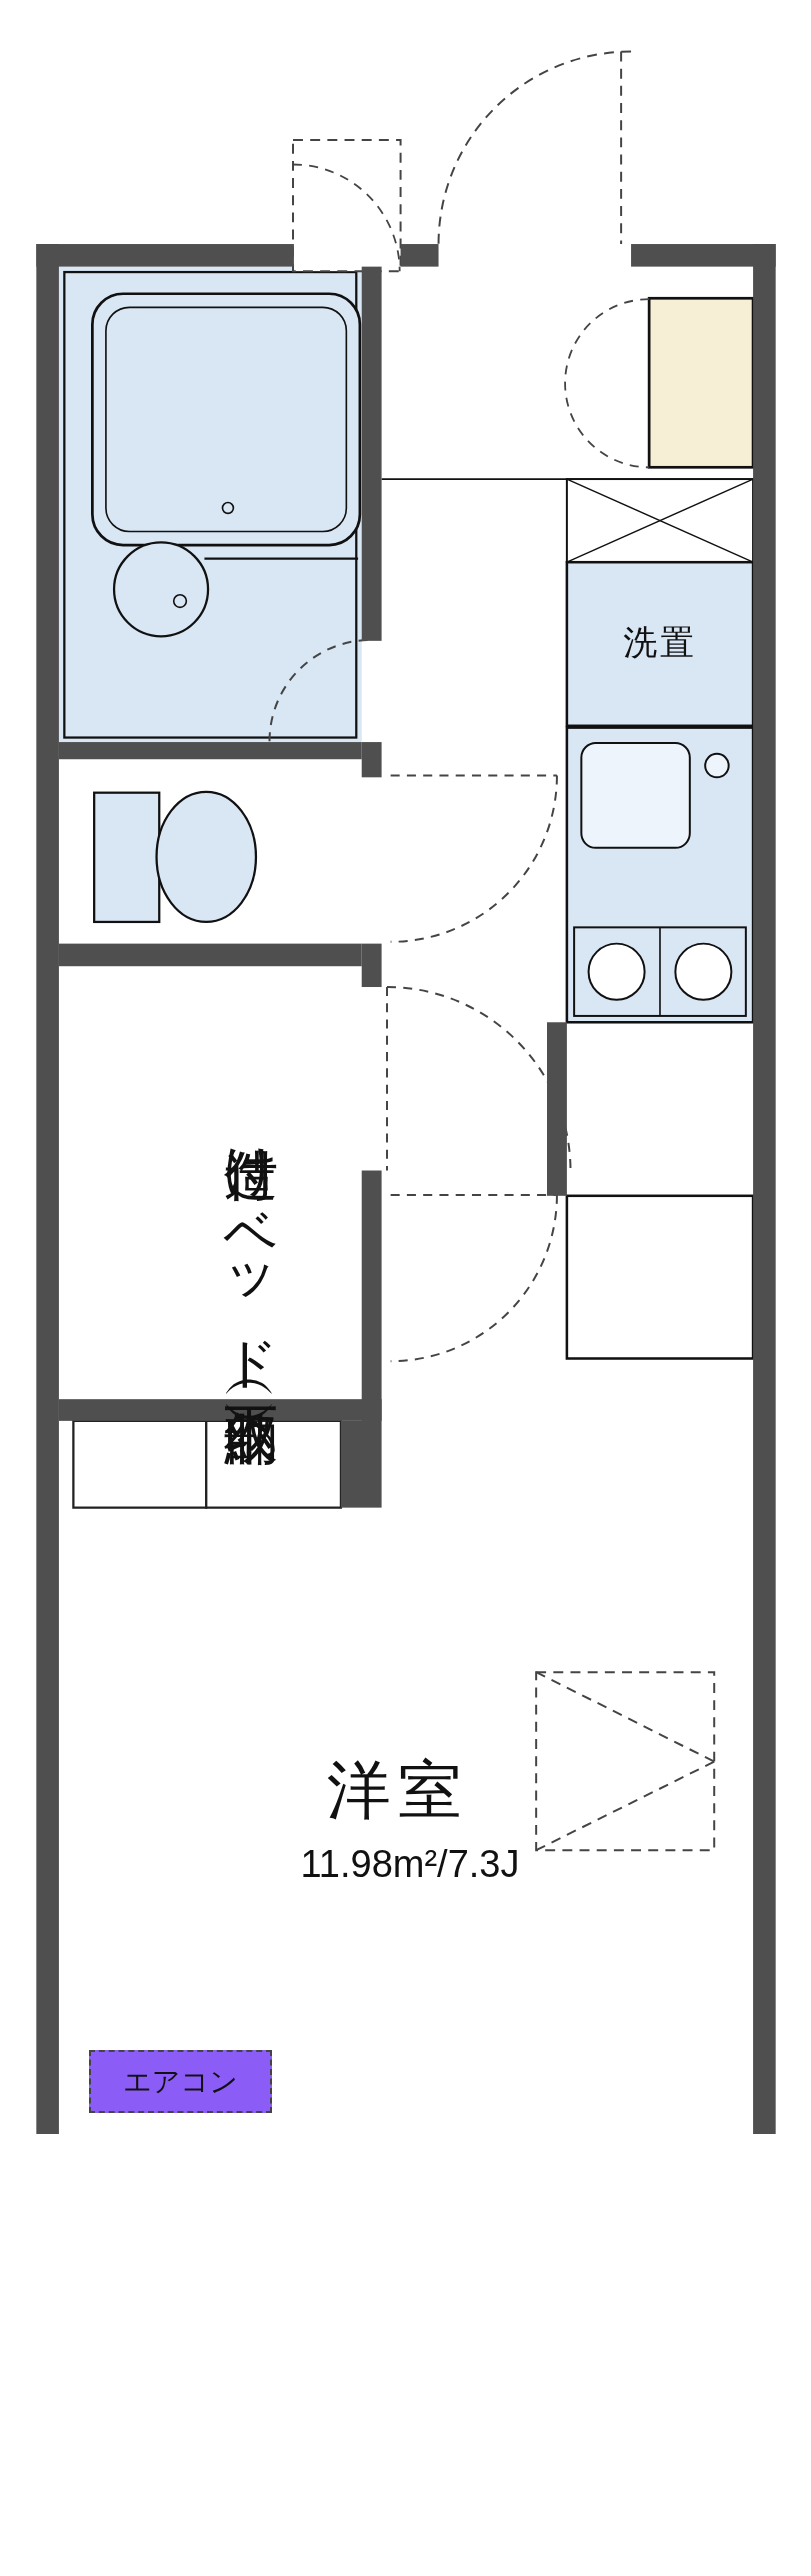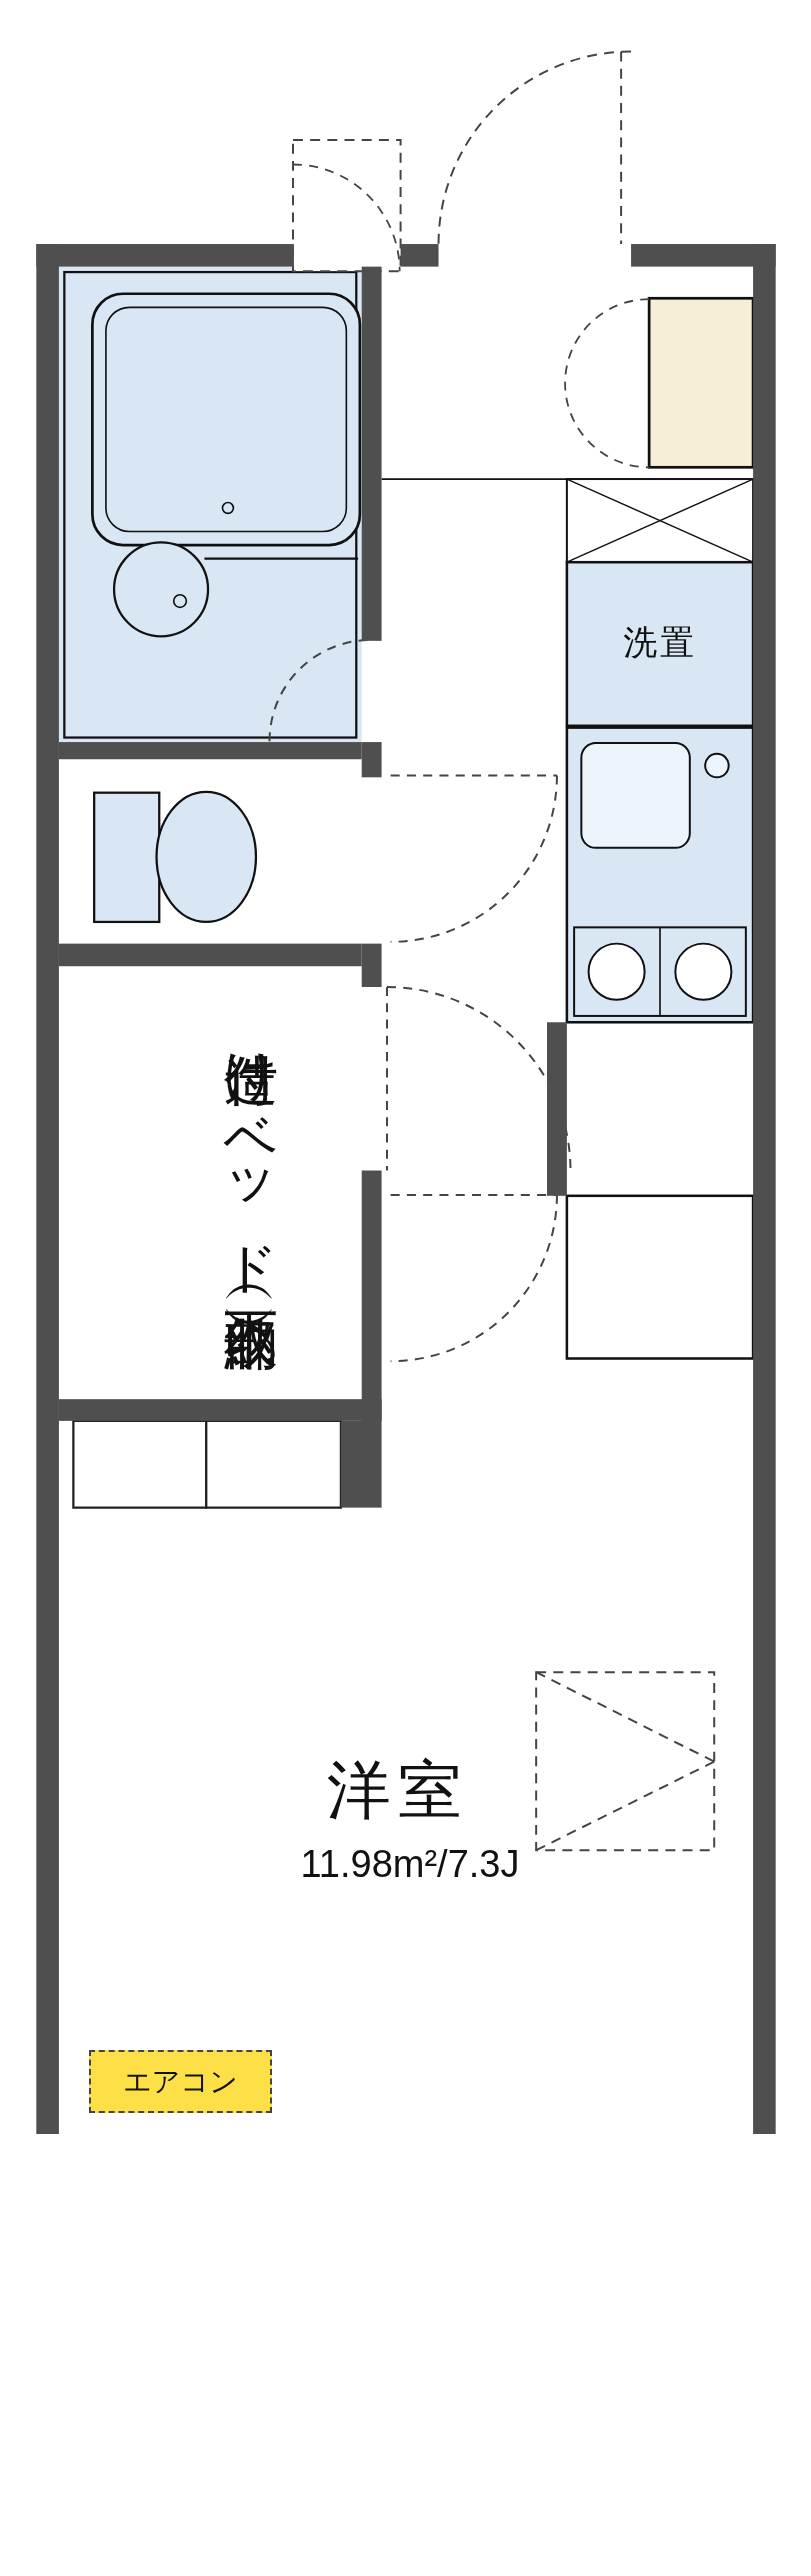--- a/index.html
+++ b/index.html
@@ -2,20 +2,21 @@
 <html style="font-size:14.5px"><head>
 <meta charset="utf-8">
 <style>
   html,body{margin:0;padding:0;background:#fff;}
   #plan{
     position:relative;
     width:812px;height:2134px;
     background:#ffffff;
     font-family:"Liberation Sans", sans-serif;
     overflow:hidden;
+    text-align:right;
   }
   #plan svg{position:absolute;left:0;top:0;}
   .label{
     position:absolute;
     color:#111;
     font-family:"Liberation Sans", sans-serif;
     display:flex;align-items:center;justify-content:center;
     white-space:nowrap;
   }
   .label-laundry{
@@ -34,21 +35,21 @@
   }
   .label-size{
     left:184px;top:1840px;width:452px;height:49px;
     font-size:38px;
   }
   .label-aircon{
     left:89px;top:2050px;width:183px;height:63px;
     font-size:28px;
     border:2.7px dashed #444;
     box-sizing:border-box;
-    background:#fde047;
+    background:#8b5cf6;
   }
 </style>
 </head>
 <body>
 
 <div id="plan">
 
   <svg width="812" height="2576" viewBox="0 0 898 2850">
 
     <g>

